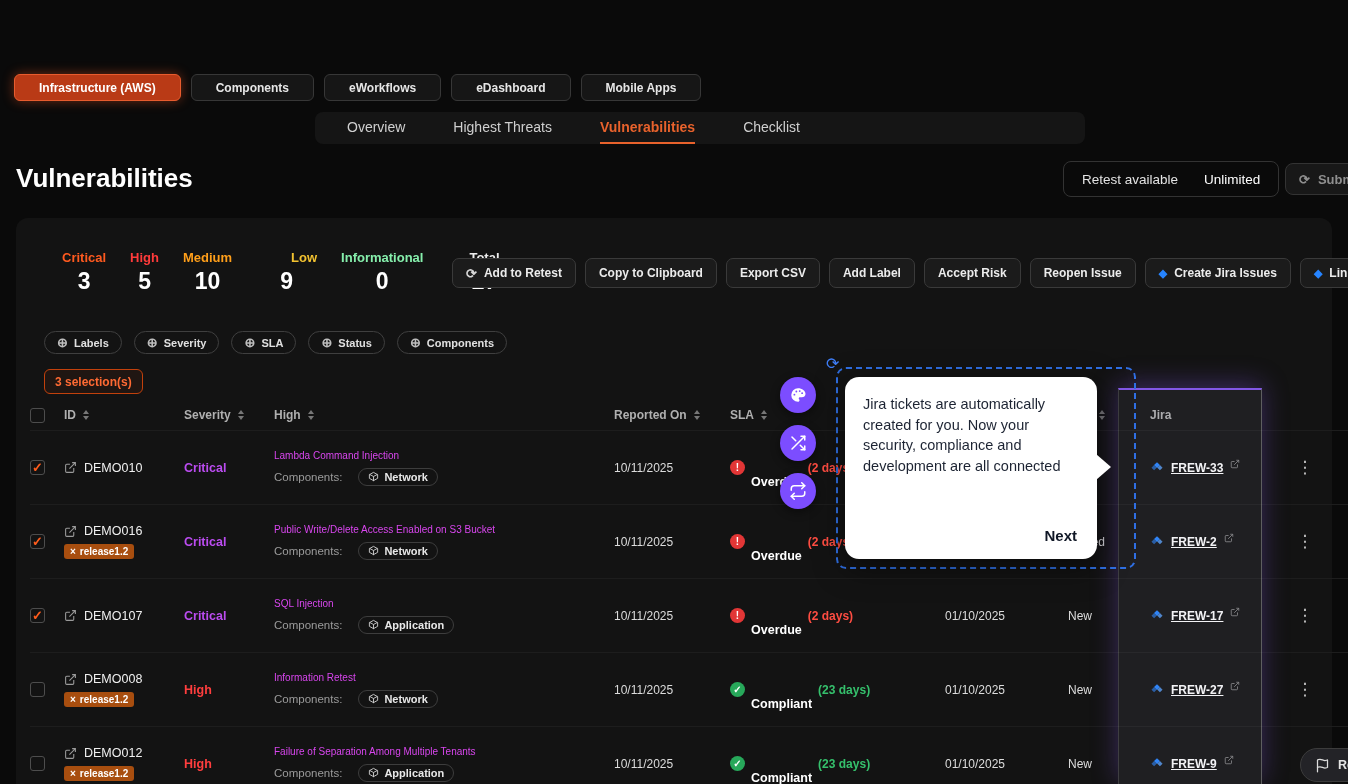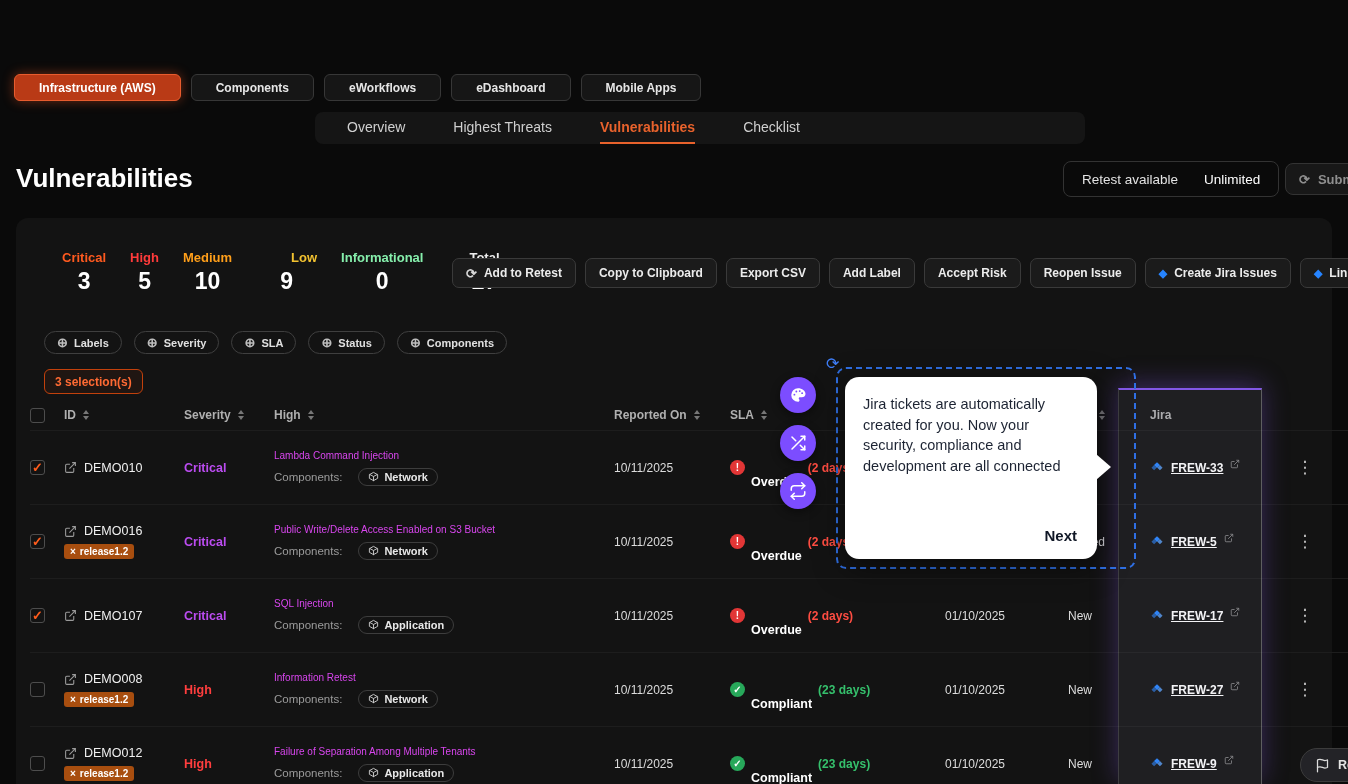--- a/index.html
+++ b/index.html
@@ -452,21 +452,21 @@
             <span class="sla-days overdue">(2 days)</span>
           </div>
           <div class="cell c-due">01/10/2025</div>
           <div class="cell c-status">Accepted</div>
           <div class="cell c-jira">
             <svg class="jira-ic" viewBox="0 0 24 24">
               <path fill="#2684FF" d="M12 2 7 7l5 5 5-5z"></path>
               <path fill="#2684FF" opacity=".62" d="M7 7l-4.5 4.5L7 16l4.5-4.5z"></path>
               <path fill="#57a3ff" opacity=".8" d="M17 7l4.5 4.5L17 16l-4.5-4.5z"></path>
             </svg>
-            <span class="jira-key">FREW-5</span>
+            <span class="jira-key">FREW-2</span>
             <svg class="jira-ext" viewBox="0 0 24 24">
               <path d="M18 13v6a2 2 0 0 1-2 2H5a2 2 0 0 1-2-2V8a2 2 0 0 1 2-2h6" fill="none" stroke="#8a8a8a" stroke-width="2"></path>
               <path d="M15 3h6v6M10 14 21 3" fill="none" stroke="#8a8a8a" stroke-width="2"></path>
             </svg>
           </div>
           <div class="cell c-menu">
             <span>⋮</span>
           </div>
         </div>
 

